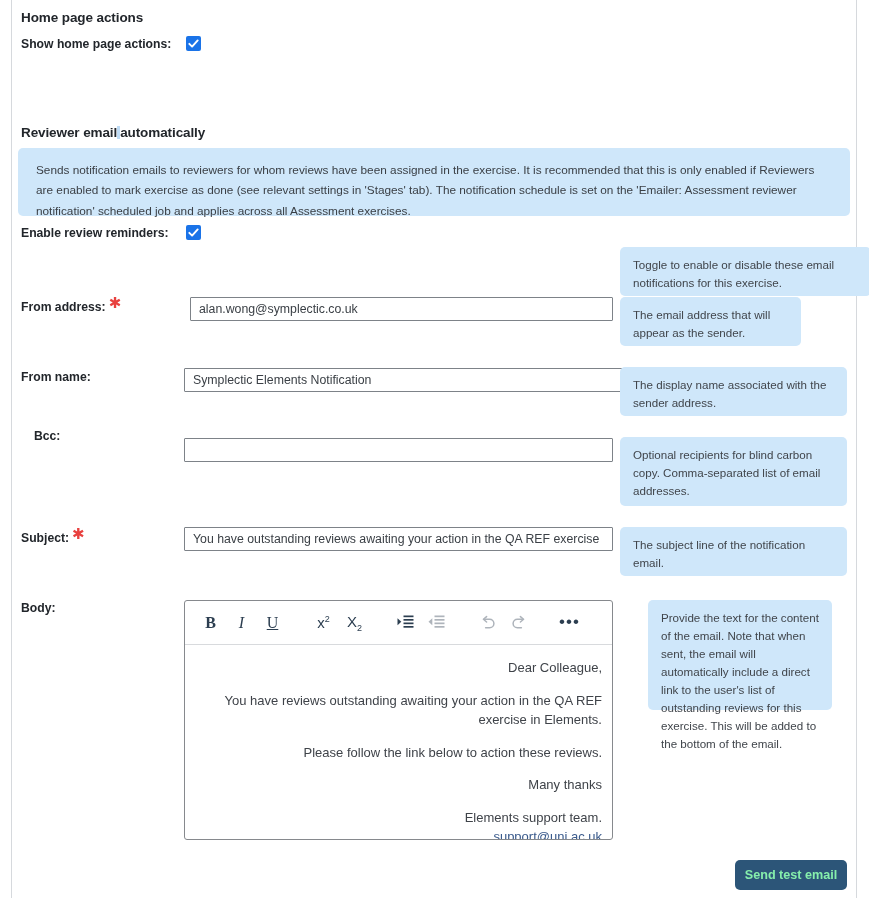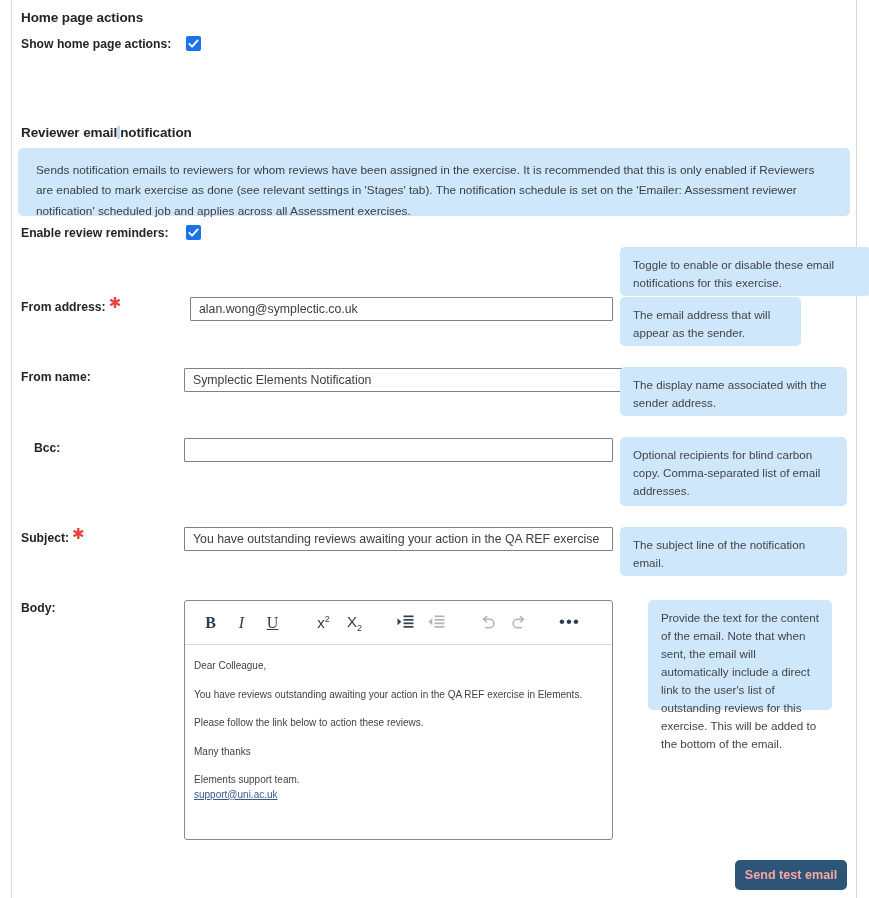--- a/index.html
+++ b/index.html
@@ -151,39 +151,40 @@
   .tb-btn .lbl-i { font-style: italic; font-family: "Liberation Serif", serif; font-size: 16px; }
   .tb-btn .lbl-u { text-decoration: underline; font-family: "Liberation Serif", serif; font-size: 16px; }
   .tb-btn .lbl-sup { font-size: 15px; }
   .tb-btn .lbl-sup sup { font-size: 9px; }
   .tb-btn .lbl-sub { font-size: 15px; }
   .tb-btn .lbl-sub sub { font-size: 9px; }
   .tb-btn .dots { font-size: 17px; letter-spacing: 1px; line-height: 0.5; }
 
   .editor-body {
     padding: 14px 10px 10px 9px;
-    font-size: 10px;
+    font-size: 13px;
     line-height: 1.45;
     color: #3f4349;
+    text-align: right;
   }
   .editor-body p { margin: 0 0 14px 0; }
   .editor-body p:last-child { margin-bottom: 0; }
   .editor-link {
     color: #3a5a8c;
     text-decoration: underline;
   }
 
   
   .primary-btn {
     position: absolute;
     box-sizing: border-box;
     background: #2c5578;
     border: none;
     border-radius: 5px;
-    color: #fca5a5;
+    color: #86efac;
     font-family: "Liberation Sans", sans-serif;
     font-size: 12.6px;
     font-weight: bold;
     cursor: pointer;
     padding: 0;
   }
 </style>
 </head>
 <body>
 
@@ -196,21 +197,21 @@
 
   <div class="field-label" style="left:21px; top:37px;">Show home page actions:</div>
 
   <div class="checkbox" style="left:186px; top:36px;">
     <svg width="15" height="15" viewBox="0 0 15 15" aria-hidden="true">
       <path d="M3.3 7.8 L6.1 10.6 L11.7 4.4" fill="none" stroke="#ffffff" stroke-width="1.9" stroke-linecap="round" stroke-linejoin="round"></path>
     </svg>
   </div>
 
 
-  <div class="section-heading" style="left:21px; top:125px;"><span>Reviewer email</span><span class="caret-artifact"></span><span>notification</span></div>
+  <div class="section-heading" style="left:21px; top:125px;"><span>Reviewer email</span><span class="caret-artifact"></span><span>automatically</span></div>
 
   <div class="info-banner" style="left:18px; top:148px; width:832px; height:68px;">Sends notification emails to reviewers for whom reviews have been assigned in the exercise. It is recommended that this is only enabled if Reviewers are enabled to mark exercise as done (see relevant settings in 'Stages' tab). The notification schedule is set on the 'Emailer: Assessment reviewer notification' scheduled job and applies across all Assessment exercises.</div>
 
   <div class="field-label" style="left:21px; top:226px;">Enable review reminders:</div>
 
   <div class="checkbox" style="left:186px; top:225px;">
     <svg width="15" height="15" viewBox="0 0 15 15" aria-hidden="true">
       <path d="M3.3 7.8 L6.1 10.6 L11.7 4.4" fill="none" stroke="#ffffff" stroke-width="1.9" stroke-linecap="round" stroke-linejoin="round"></path>
     </svg>
   </div>
@@ -222,21 +223,21 @@
   <input class="text-input" style="left: 190px; top: 297px; width: 423px; height: 24px;" type="text" value="alan.wong@symplectic.co.uk">
 
   <div class="help-box" style="left:620px; top:297px; width:181px; height:49px;">The email address that will appear as the sender.</div>
 
   <div class="field-label" style="left:21px; top:370px;">From name:</div>
 
   <input class="text-input" style="left: 184px; top: 368px; width: 463px; height: 24px;" type="text" value="Symplectic Elements Notification">
 
   <div class="help-box" style="left:620px; top:367px; width:227px; height:49px;">The display name associated with the sender address.</div>
 
-  <div class="field-label" style="left:21px; top:441px;padding-left:13px;">Bcc:</div>
+  <div class="field-label" style="left:21px; top:429px;padding-left:13px;">Bcc:</div>
 
   <input class="text-input" style="left: 184px; top: 438px; width: 429px; height: 24px;" type="text" value="">
 
   <div class="help-box" style="left:620px; top:437px; width:227px; height:69px;">Optional recipients for blind carbon copy. Comma-separated list of email addresses.</div>
 
   <div class="field-label" style="left:21px; top:531px;"><span>Subject:</span><span class="req-star">✱</span></div>
 
   <input class="text-input" style="left: 184px; top: 527px; width: 429px; height: 24px;" type="text" value="You have outstanding reviews awaiting your action in the QA REF exercise">
 
   <div class="help-box" style="left:620px; top:527px; width:227px; height:49px;">The subject line of the notification email.</div>

